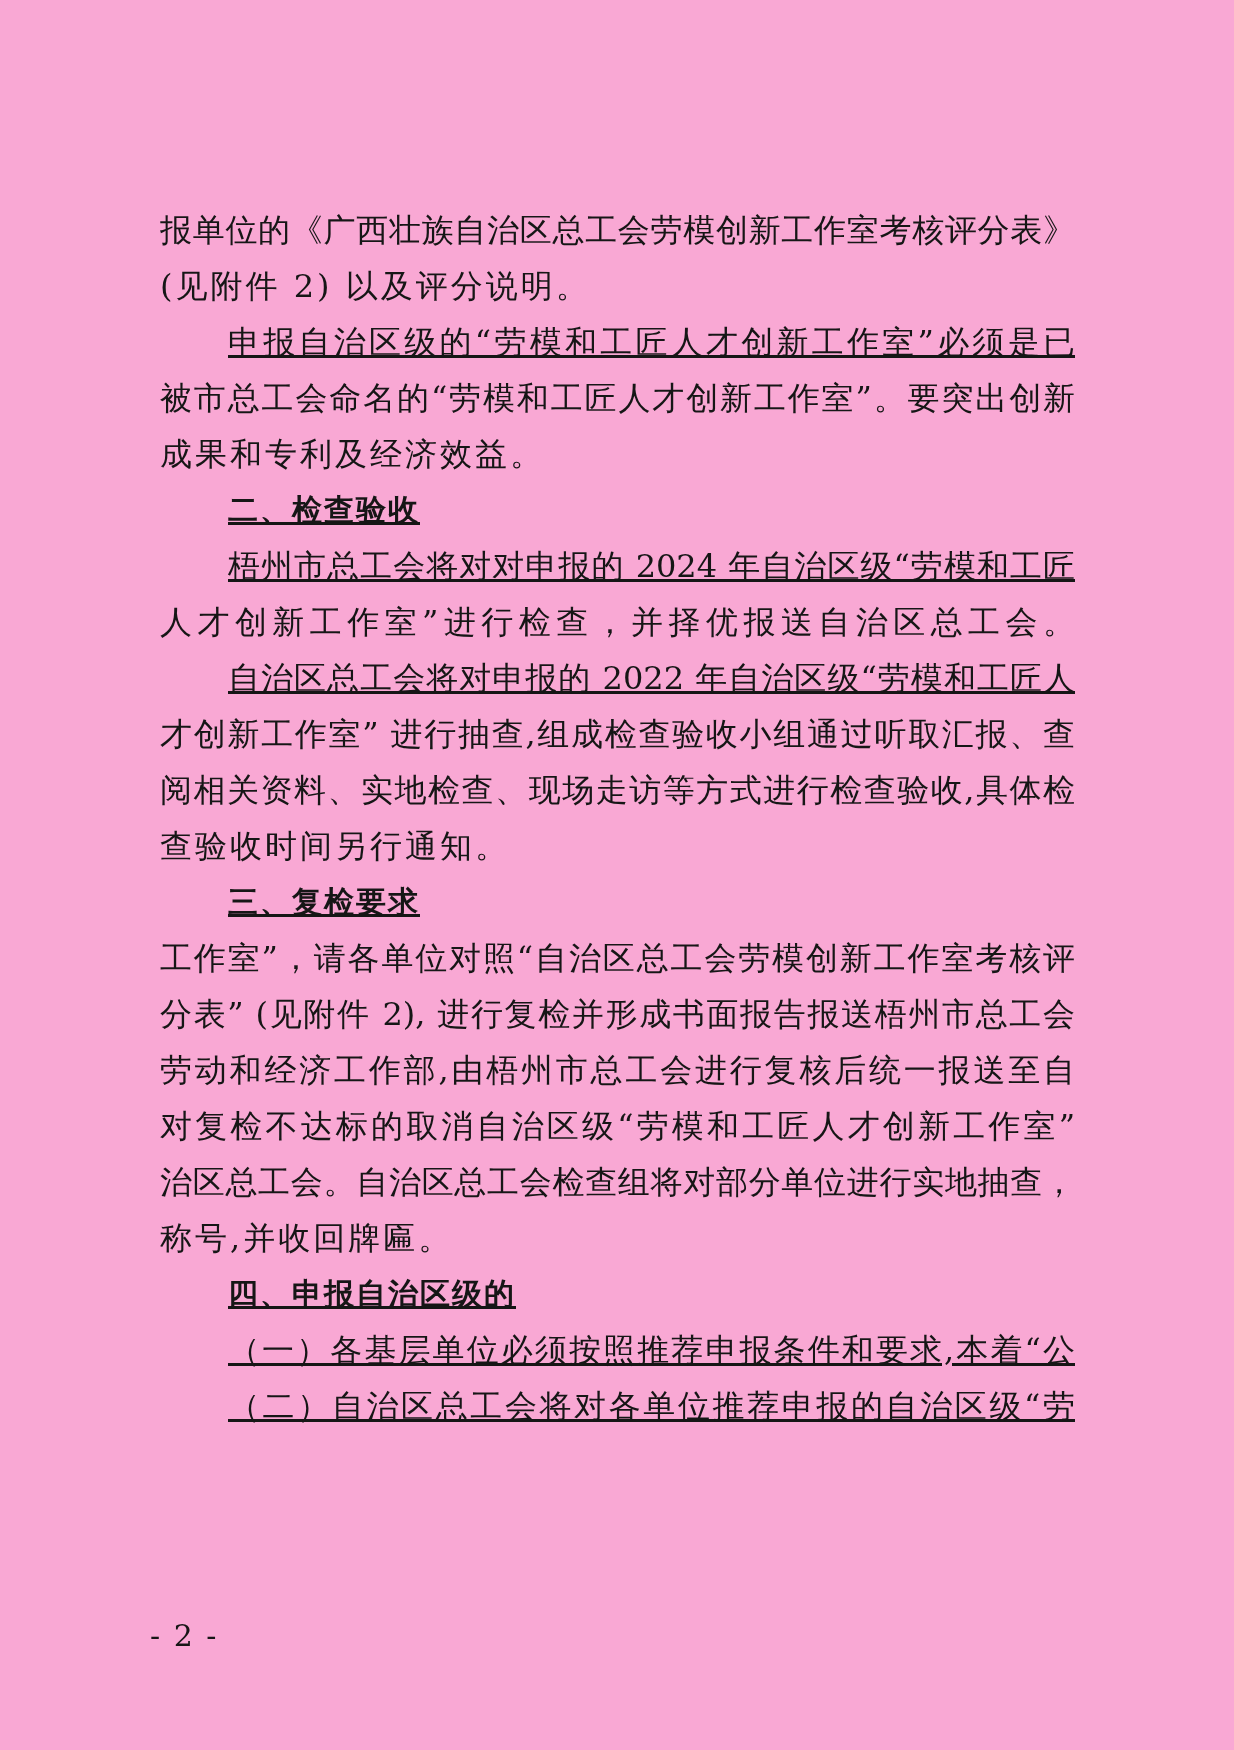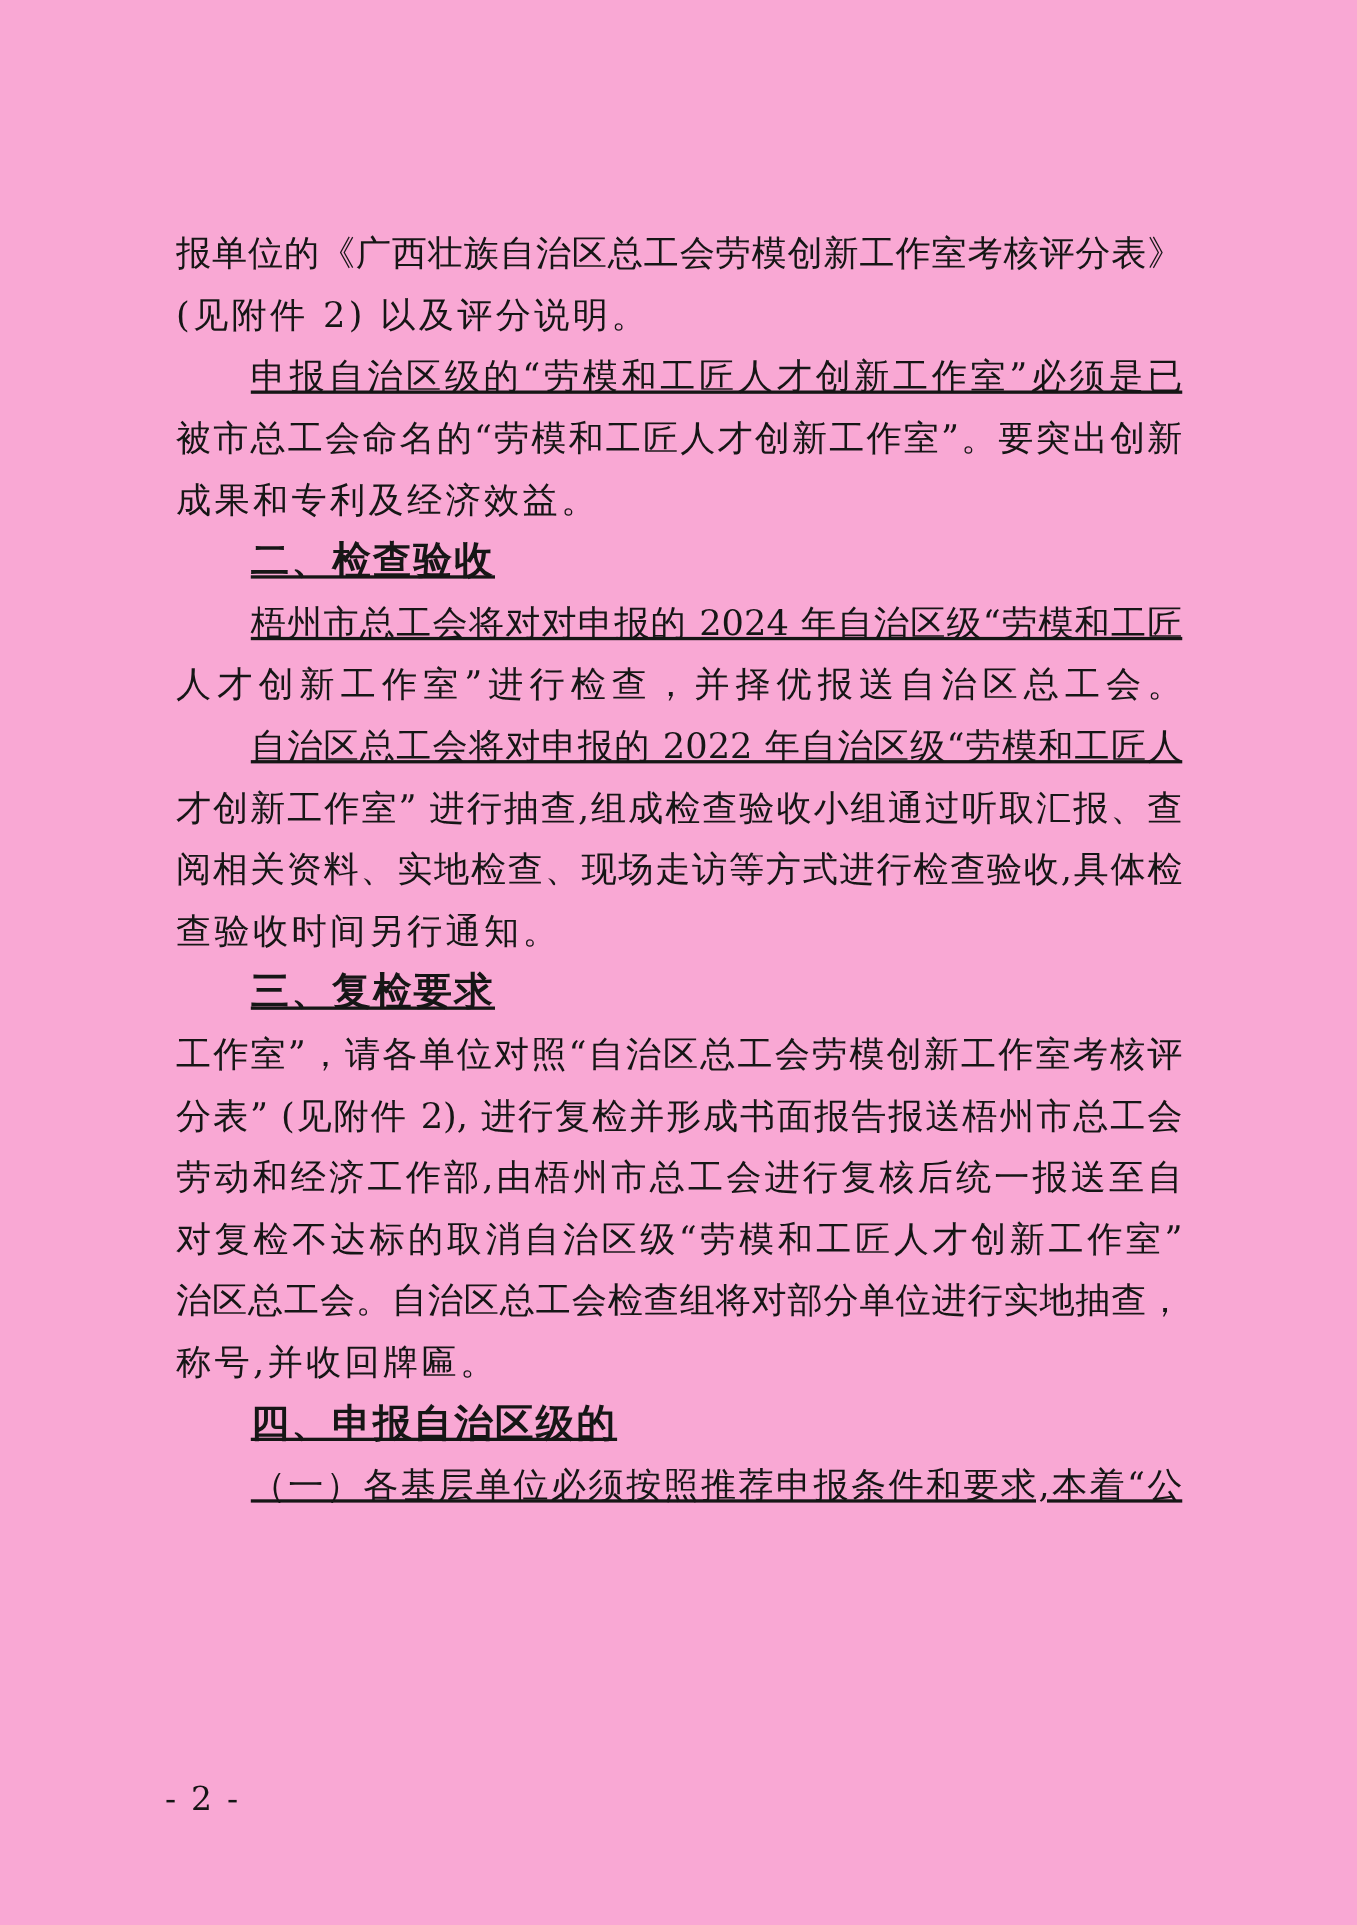--- a/index.html
+++ b/index.html
@@ -37,21 +37,21 @@
     text-justify: inter-character;
     overflow: hidden;
   }
   .line.indent {
     padding-left: 68px;
     text-decoration: underline;
   }
   .line.heading {
     font-family: "DejaVu Sans", "Liberation Sans", sans-serif;
     font-weight: 700;
-    font-size: 35px;
+    font-size: 30px;
     letter-spacing: 2px;
   }
   .footer {
     position: absolute;
     left: 150px;
     top: 1614px;
     font-size: 30px;
     line-height: 44px;
     letter-spacing: 2px;
     font-family: "DejaVu Serif", "Liberation Serif", serif;
@@ -77,15 +77,16 @@
       <div class="line">查验收时间另行通知。</div>
       <div class="line indent heading">三、复检要求</div>
       <div class="line full">工作室”，请各单位对照“自治区总工会劳模创新工作室考核评</div>
       <div class="line full">分表” (见附件 2), 进行复检并形成书面报告报送梧州市总工会</div>
       <div class="line full">劳动和经济工作部,由梧州市总工会进行复核后统一报送至自</div>
       <div class="line full">对复检不达标的取消自治区级“劳模和工匠人才创新工作室”</div>
       <div class="line full">治区总工会。自治区总工会检查组将对部分单位进行实地抽查，</div>
       <div class="line">称号,并收回牌匾。</div>
       <div class="line indent heading">四、申报自治区级的</div>
       <div class="line full indent">（一）各基层单位必须按照推荐申报条件和要求,本着“公</div>
+      <div class="line full indent">（二）自治区总工会将对各单位推荐申报的自治区级“劳</div>
     </div>
   <div class="footer">- 2 -</div>
 </div>
 
 </body></html>

